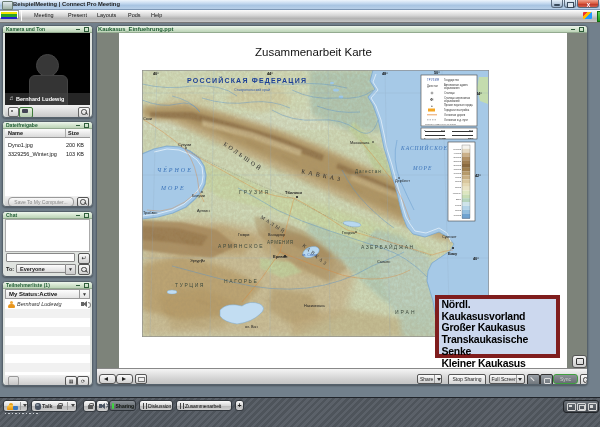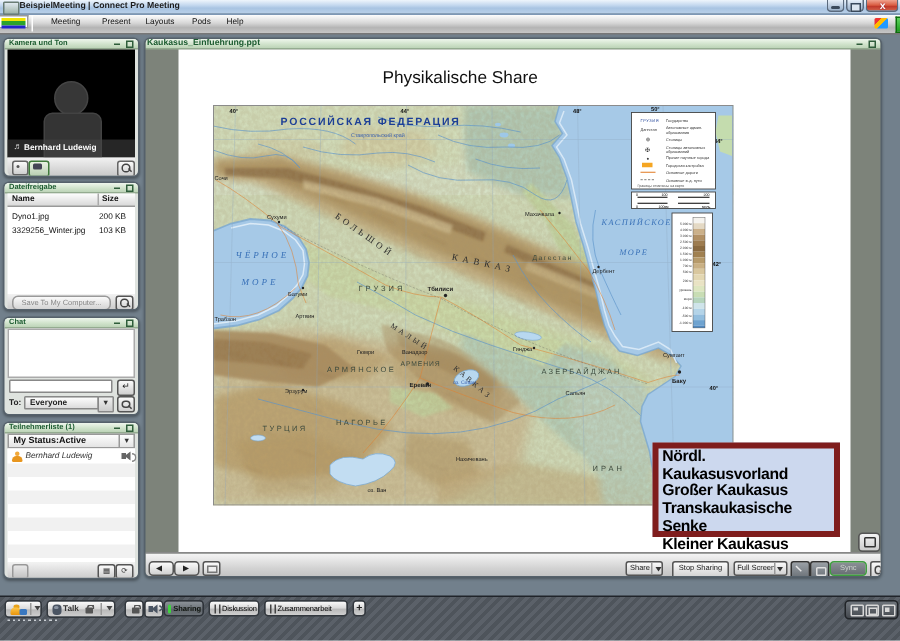--- a/index.html
+++ b/index.html
@@ -153,21 +153,21 @@
       <div class="abs" style="left:72px;top:1px;width:10px;height:8px;background:linear-gradient(#fafafa,#cfcfcf);border:1px solid #555;border-radius:2px;font-size:5px;text-align:center;line-height:8px;color:#333;">⟳</div>
     </div>
   </div>
 
   <div class="pod abs" style="left:96px;top:25px;width:492px;height:360px;background:#7d837a;">
     <div class="podtitle abs" style="font-size:5.8px;padding-left:1px;">Kaukasus_Einfuehrung.ppt</div>
     <div class="podico" style="right:12px;width:4px;"></div>
     <div class="podicoSq" style="right:3px;"></div>
 
     <div class="abs" style="left:22px;top:7px;width:448px;height:335px;background:#fff;">
-      <div class="abs" style="left:136px;top:13px;font-size:11.5px;color:#111;">Physikalische Share</div>
+      <div class="abs" style="left:136px;top:13px;font-size:11.5px;color:#111;">Zusammenarbeit Karte</div>
 
       <div id="mapbox" class="abs" style="left:23px;top:37px;width:347px;height:267px;">
       <svg width="347" height="267" viewBox="0 0 347 267">
         <defs>
           <filter id="b1" x="-20%" y="-20%" width="140%" height="140%">
                 <feGaussianBlur stdDeviation="1.2"></feGaussianBlur>
               </filter>
           <filter id="b2" x="-20%" y="-20%" width="140%" height="140%">
                 <feGaussianBlur stdDeviation="2.5"></feGaussianBlur>
               </filter>

